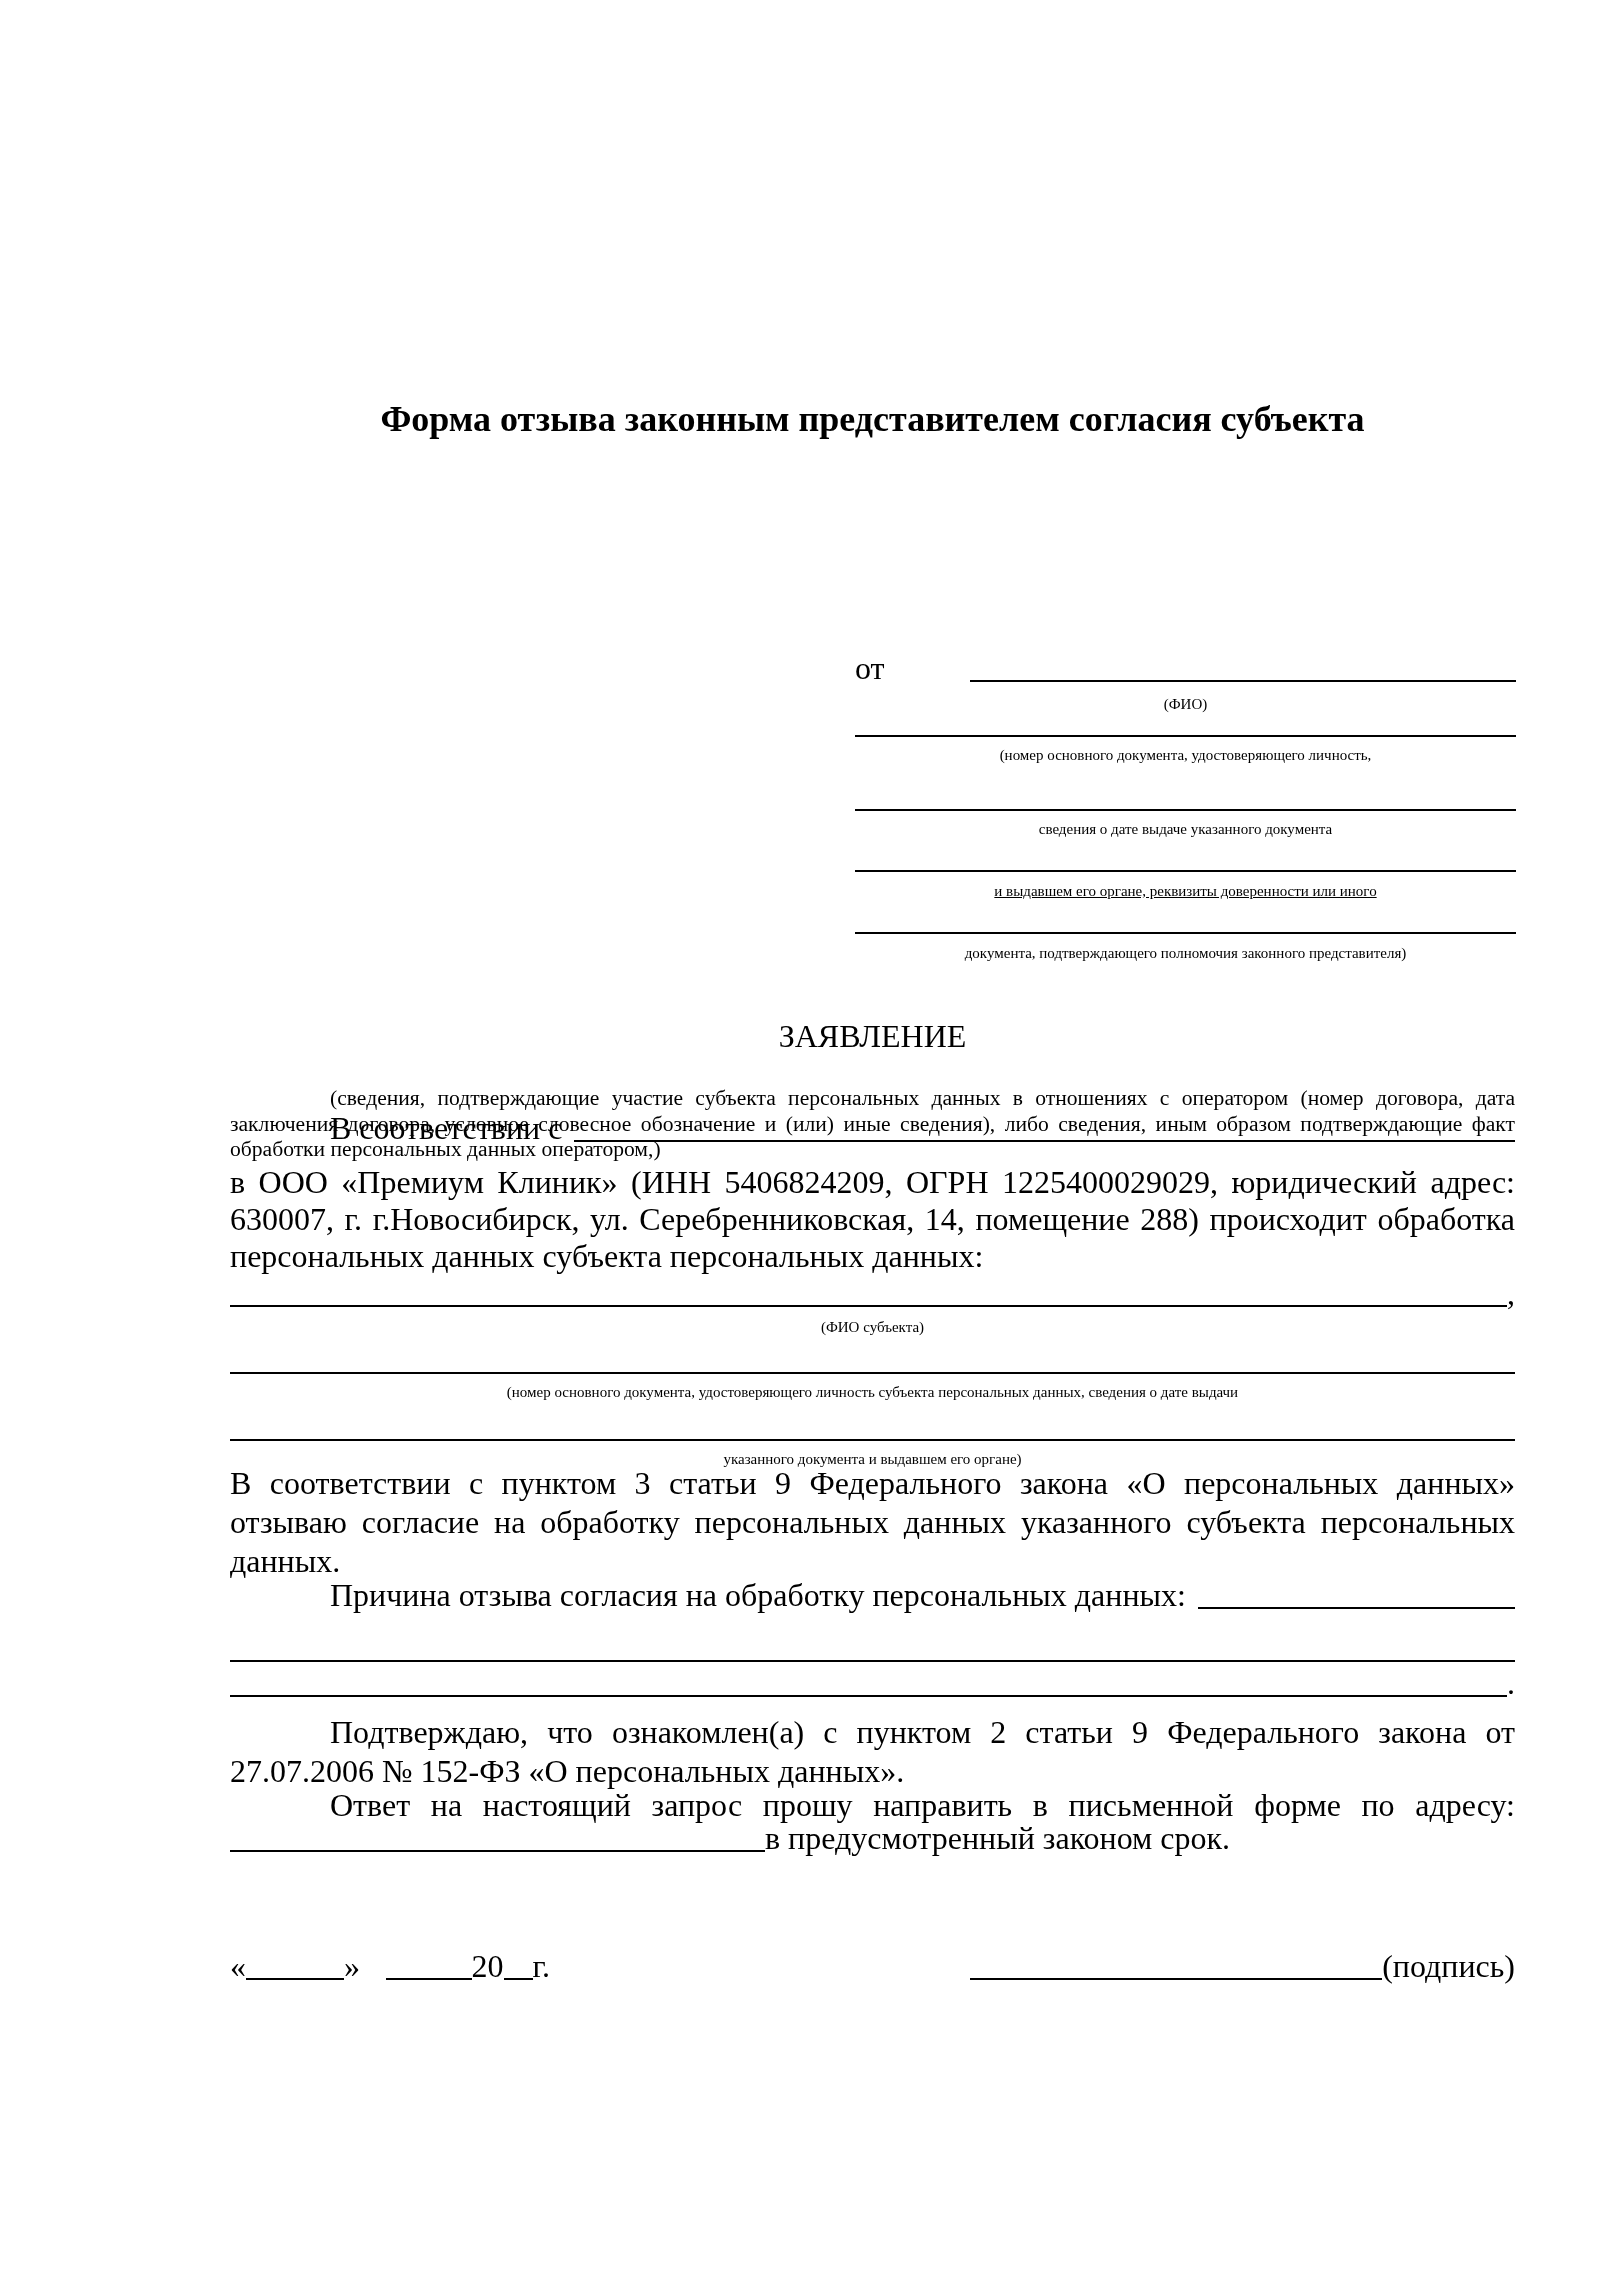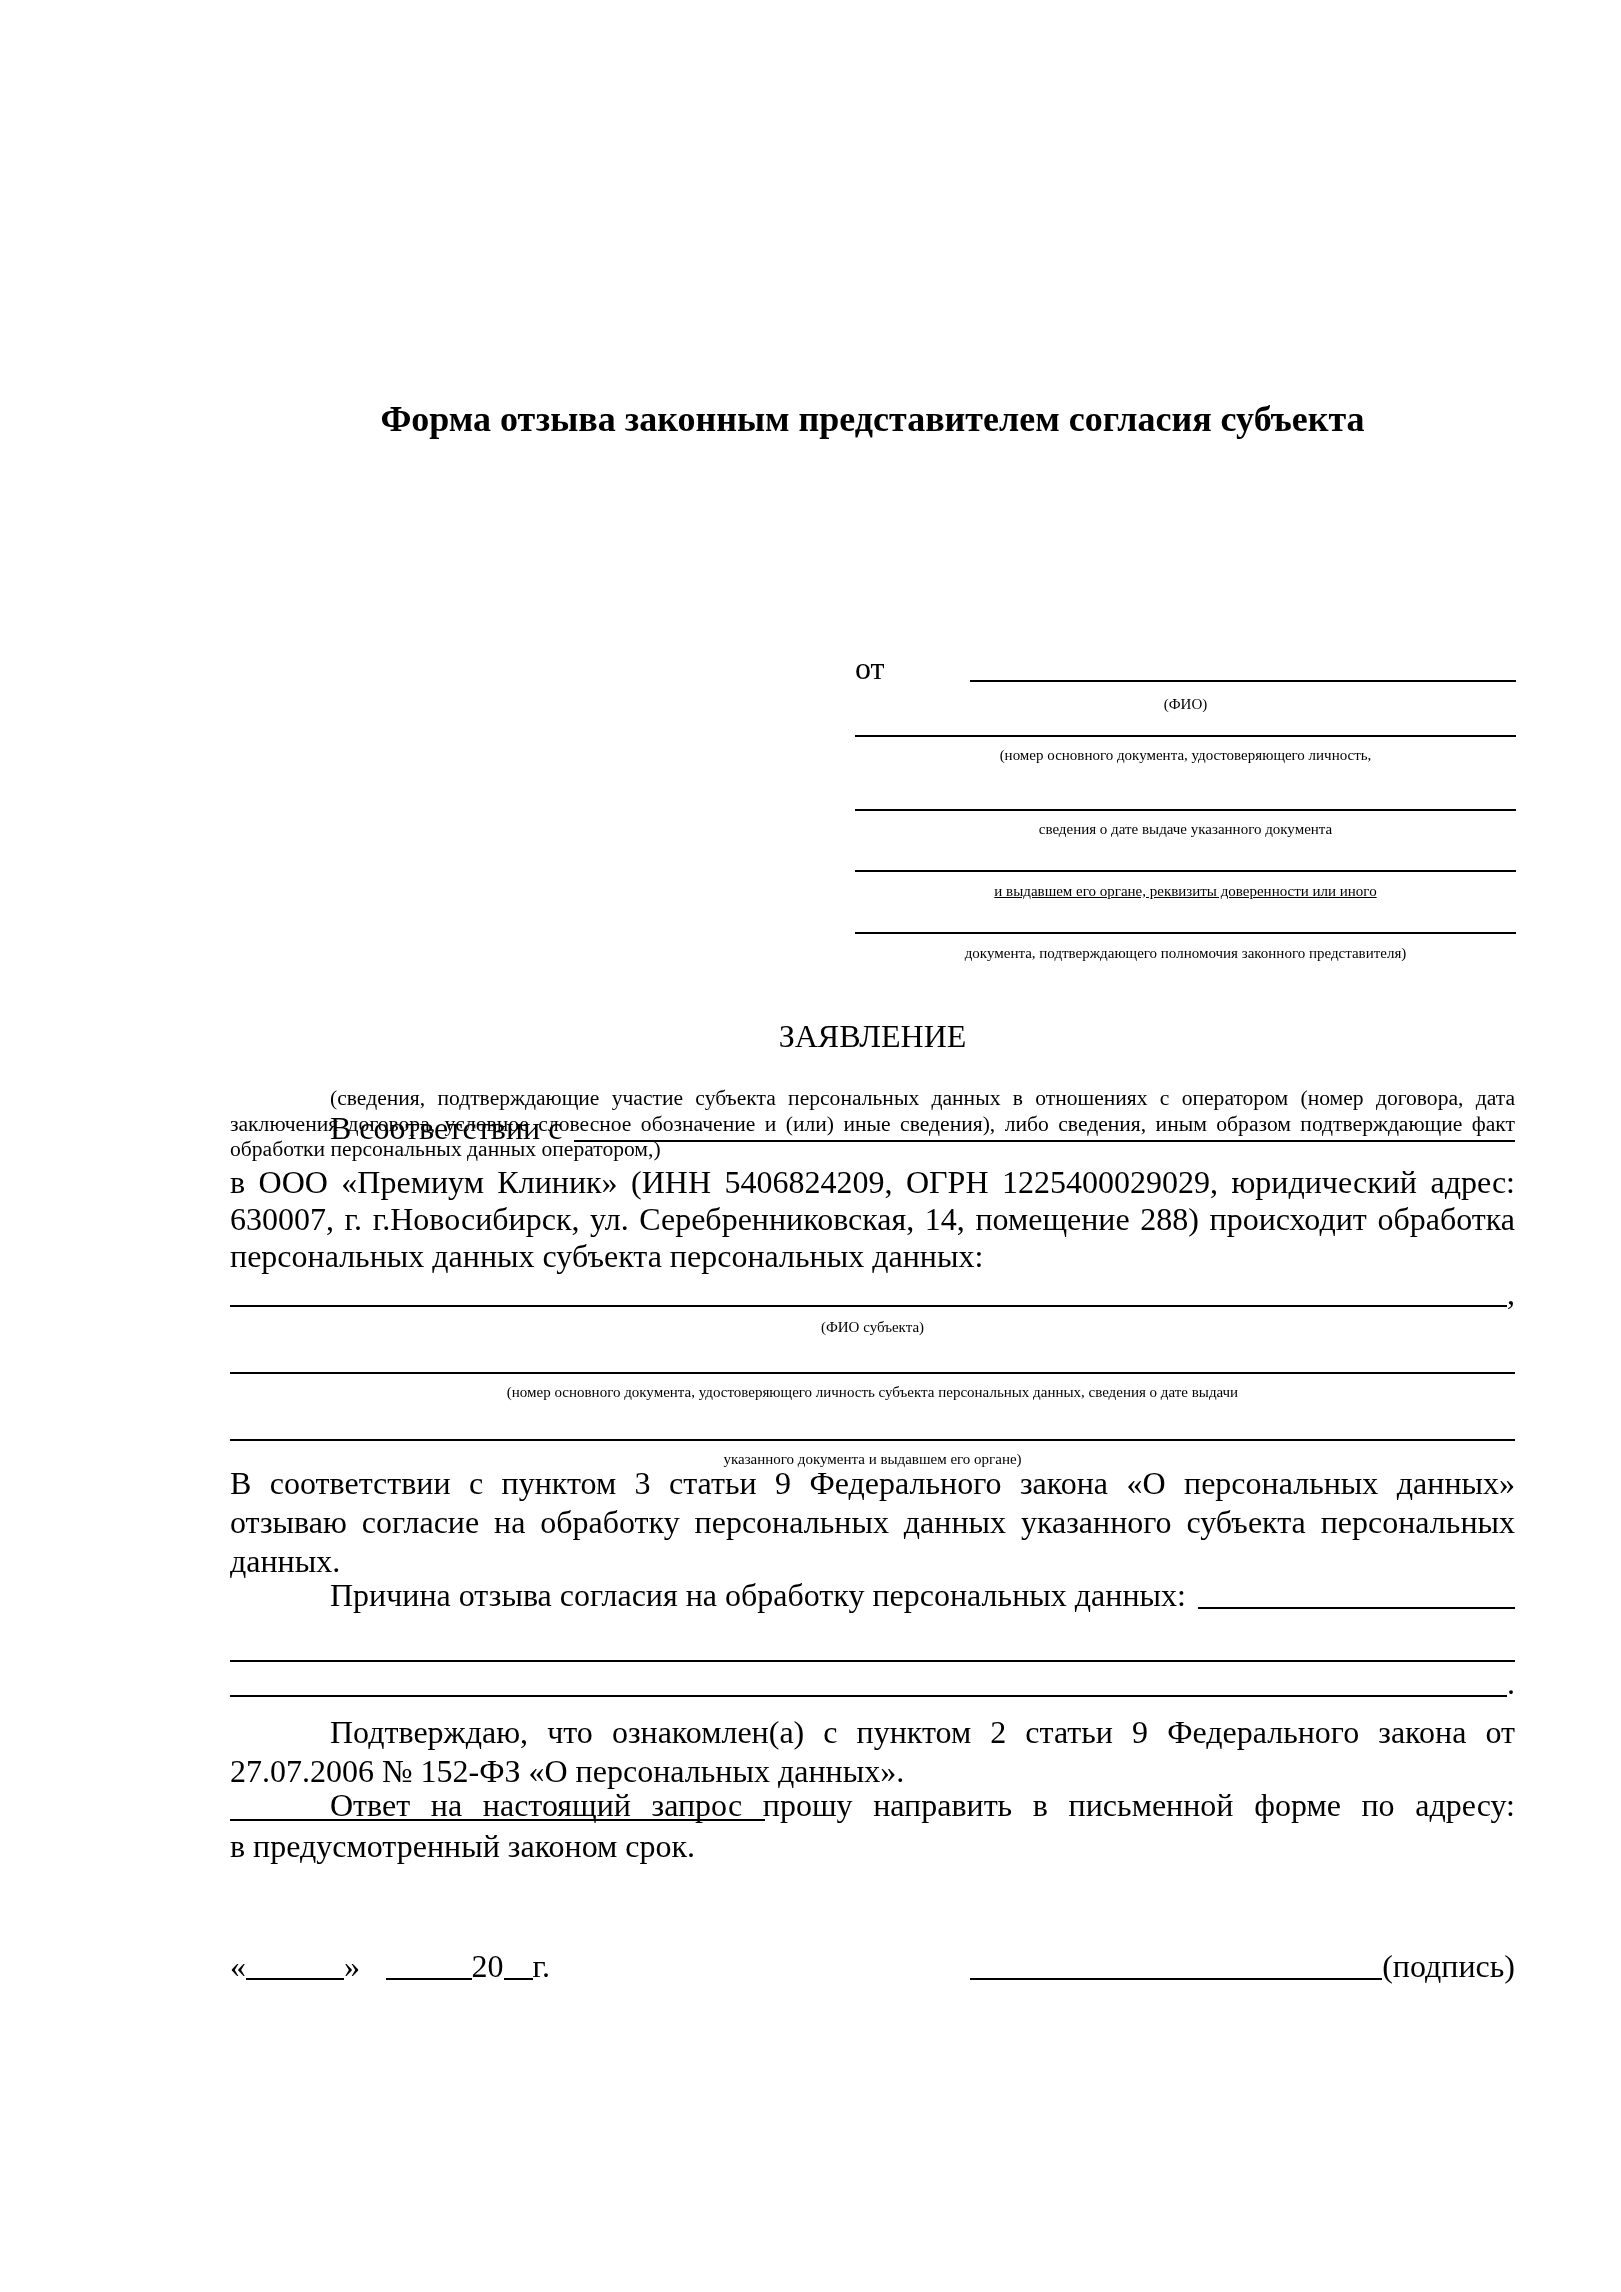--- a/index.html
+++ b/index.html
@@ -96,21 +96,21 @@
 
   <div class="abs main-col body-text row" style="top:1664px;height:39px;">
     <span class="bl grow"></span>
     <span>.</span>
   </div>
 
   <div class="abs main-col body-text justify indent" style="top:1713px;">Подтверждаю, что ознакомлен(а) с пунктом 2 статьи 9 Федерального закона от 27.07.2006 № 152-ФЗ «О персональных данных».</div>
 
   <div class="abs main-col body-text jlast indent" style="top:1786px;">Ответ на настоящий запрос прошу направить в письменной форме по адресу:</div>
 
-  <div class="abs main-col body-text row" style="top:1819px;height:39px;flex-direction:column;">
+  <div class="abs main-col body-text row" style="top:1819px;height:39px;">
     <span class="bl" style="width:535px;"></span>
     <span class="nowrap">в предусмотренный законом срок.</span>
   </div>
 
   <div class="abs main-col body-text row" style="top:1947px;height:39px;justify-content:space-between;">
     <span class="row" style="height:39px;">
       <span>«</span>
       <span class="bl" style="width:98px;"></span>
       <span>»</span>
       <span style="width:25.5px;"></span>

